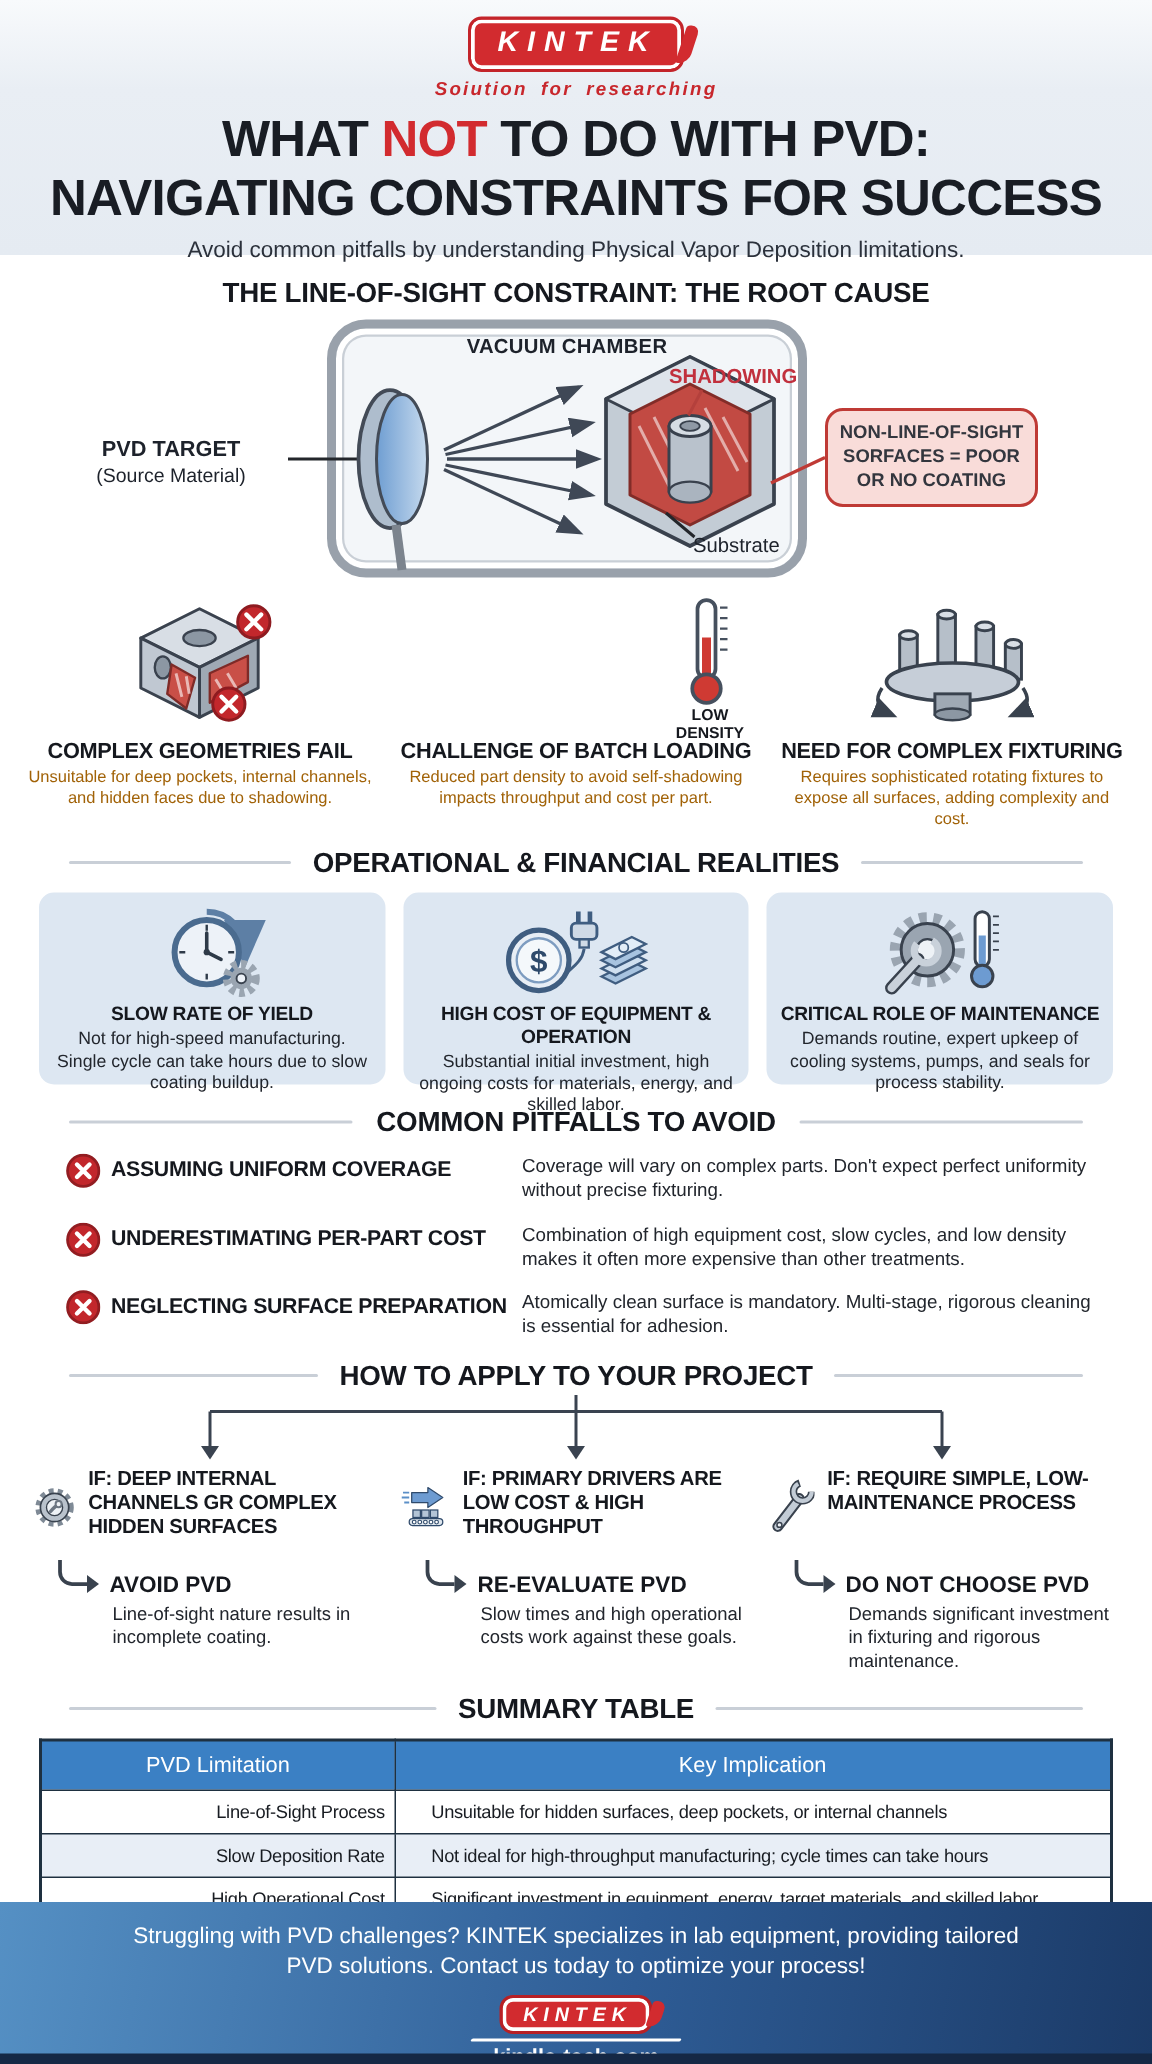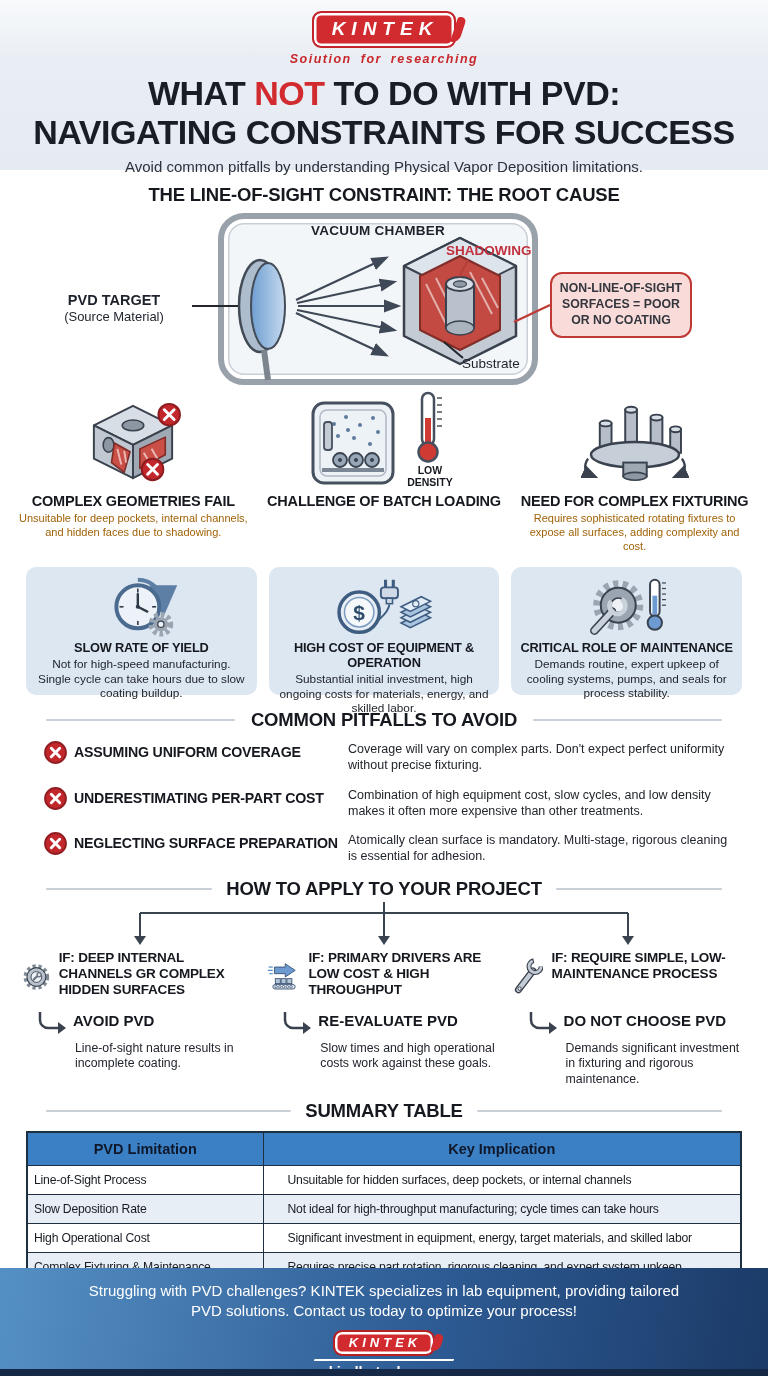--- a/index.html
+++ b/index.html
@@ -71,32 +71,32 @@
   .pit-label { font-size:14.2px; font-weight:800; color:#15181e; padding-top:3px; letter-spacing:-0.2px; }
   .pit-desc { font-size:12.5px; color:#22262d; line-height:1.3; }
 
   
   .apply-heading { margin-top:6px; }
   .connector { display:block; margin-top:2px; }
   .branches { display:flex; padding:0 16px; }
   .branch { width:33.33%; padding:0 6px; }
   .branch-top { display:flex; gap:8px; align-items:flex-start; }
   .condition { font-size:13.5px; font-weight:800; color:#15181e; line-height:1.22; padding-top:4px; letter-spacing:-0.2px; }
-  .verdict-row { display:flex; align-items:flex-start; gap:5px; margin:4px 0 0 14px; }
+  .verdict-row { display:flex; align-items:flex-end; gap:5px; margin:4px 0 0 14px; }
   .verdict { font-size:15px; font-weight:800; color:#15181e; padding-bottom:1px; }
   .branch-desc { margin:3px 0 0 53px; font-size:12.3px; color:#22262d; line-height:1.28; }
 
   
   .sum-heading { margin-top:12px; }
   table.summary { width:716px; margin:9px auto 0; border-collapse:collapse; border:2.5px solid #1e3040; }
-  table.summary th { background:#3b80c4; color:#0f172a; font-size:14.5px; font-weight:700;
+  table.summary th { background:#3b80c4; color:#ffffff; font-size:14.5px; font-weight:400;
     padding:8px 0; border:1.5px solid #1e3040; }
   table.summary td { font-size:12.2px; color:#181c22; padding:7px 6px; border:1.5px solid #1e3040;
     white-space:nowrap; letter-spacing:-0.2px; }
-  table.summary td.c1 { width:236px; text-align:left; }
+  table.summary td.c1 { width:236px; text-align:right; }
   table.summary td.c2 { padding-left:24px; }
   table.summary tr.alt td { background:#e8eef6; }
 
   
   .footer { position:absolute; left:0; bottom:0; width:768px; height:108px; text-align:center;
     background:linear-gradient(100deg,#5590c4 0%, #2e5c95 55%, #1b3a67 100%); color:#ffffff; padding-top:13px; }
   .footer-msg { width:620px; margin:0 auto; font-size:15px; line-height:1.35; }
   .footer .logo-badge { font-size:13px; letter-spacing:4px; padding:3px 12px 4px 14px; margin-top:8px;
     border-color:#b72025; }
   .footer-underline { width:140px; height:2px; background:#ffffff; margin:3px auto 0; transform:skewX(-25deg); border-radius:2px; }
@@ -209,21 +209,21 @@
             <circle cx="75" cy="73" r="11" fill="#c2272c" stroke="#8e1b20" stroke-width="2"></circle>
             <path d="M70,68 L80,78 M80,68 L70,78" stroke="#ffffff" stroke-width="3" stroke-linecap="round"></path>
           </g>
         </svg>
       </div>
       <div class="c-title">COMPLEX GEOMETRIES FAIL</div>
       <div class="c-desc">Unsuitable for deep pockets, internal channels, and hidden faces due to shadowing.</div>
     </div>
 
     <div class="constraint">
-      <div class="c-icon" style="gap:6px;">
+      <div class="c-icon" style="gap:6px;flex-direction:column;">
         <svg width="86" height="88" viewBox="0 0 86 88">
           <rect x="3" y="3" width="80" height="80" rx="11" fill="#edf2f7" stroke="#46505e" stroke-width="3"></rect>
           <rect x="10" y="10" width="66" height="66" rx="7" fill="none" stroke="#aeb9c4" stroke-width="1.5"></rect>
           <g fill="#5c7c9e">
             <circle cx="24" cy="24" r="2"></circle>
               <circle cx="36" cy="17" r="2"></circle>
               <circle cx="50" cy="25" r="2"></circle>
             <circle cx="63" cy="18" r="2"></circle>
               <circle cx="68" cy="32" r="2"></circle>
               <circle cx="28" cy="36" r="2"></circle>
@@ -254,20 +254,21 @@
                 <path d="M23,15 h5"></path>
                 <path d="M23,22 h5"></path>
                 <path d="M23,29 h5"></path>
                 <path d="M23,36 h5"></path>
             </g>
           </svg>
           <div class="low-density">LOW DENSITY</div>
         </div>
       </div>
       <div class="c-title">CHALLENGE OF BATCH LOADING</div>
+      <div class="c-desc">Reduced part density to avoid self-shadowing impacts throughput and cost per part.</div>
     </div>
 
     <div class="constraint">
       <div class="c-icon">
         <svg width="120" height="90" viewBox="0 0 120 92">
           <defs>
             <marker id="ra" markerWidth="8" markerHeight="8" refX="5" refY="3" orient="auto">
               <path d="M0,0 L7,3 L0,6 Z" fill="#39424e"></path>
             </marker>
           </defs>
@@ -290,20 +291,25 @@
           <ellipse cx="60" cy="80" rx="12" ry="4" fill="#8c97a3" stroke="#39424e" stroke-width="1.6"></ellipse>
           <path d="M12,62 Q4,74 18,80" fill="none" stroke="#39424e" stroke-width="2.4" marker-end="url(#ra)"></path>
           <path d="M108,62 Q116,74 102,80" fill="none" stroke="#39424e" stroke-width="2.4" marker-end="url(#ra)"></path>
         </svg>
       </div>
       <div class="c-title">NEED FOR COMPLEX FIXTURING</div>
       <div class="c-desc">Requires sophisticated rotating fixtures to expose all surfaces, adding complexity and cost.</div>
     </div>
   </div>
 
+  <div class="rule-title op-heading">
+    <div class="line"></div>
+    <div class="txt">OPERATIONAL &amp; FINANCIAL REALITIES</div>
+    <div class="line"></div>
+  </div>
 
   <div class="cards">
     <div class="card">
       <div class="card-icon">
         <svg width="92" height="62" viewBox="0 0 96 78">
           <defs>
               <marker id="ca" markerWidth="9" markerHeight="9" refX="5" refY="3.5" orient="auto">
             <path d="M0,0 L8,3.5 L0,7 Z" fill="#5d7fa5"></path>
               </marker>
             </defs>

